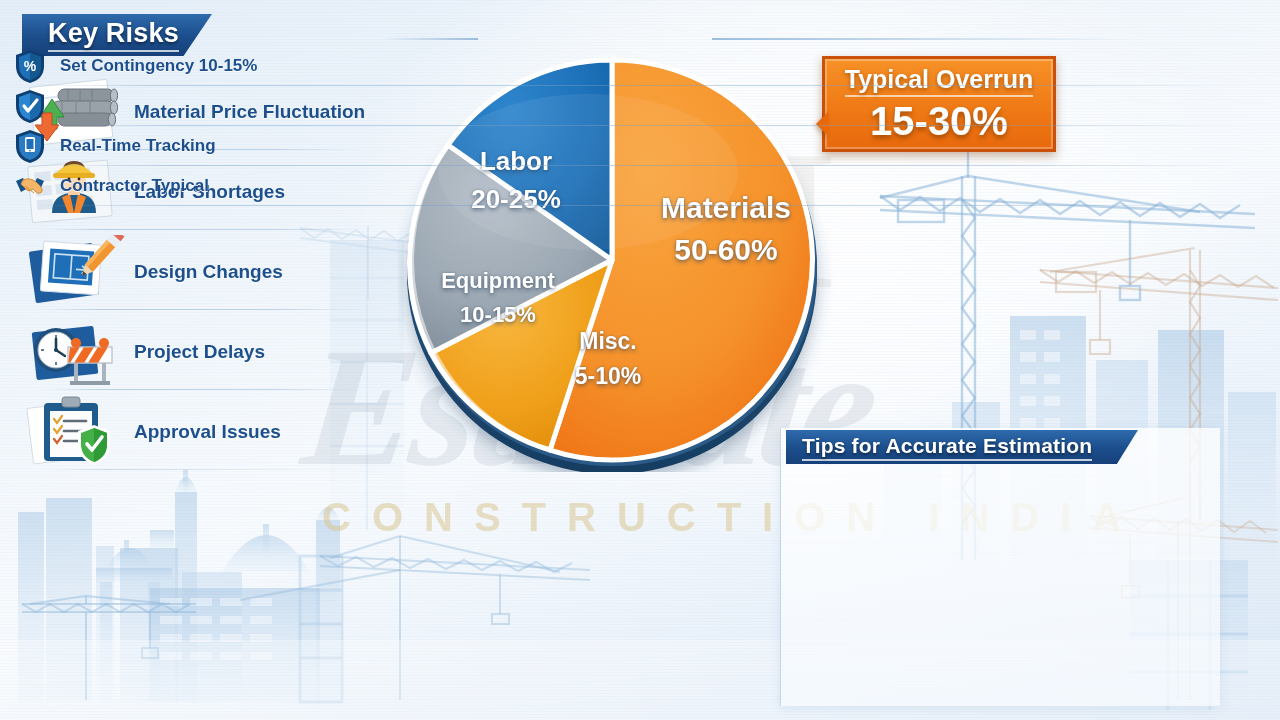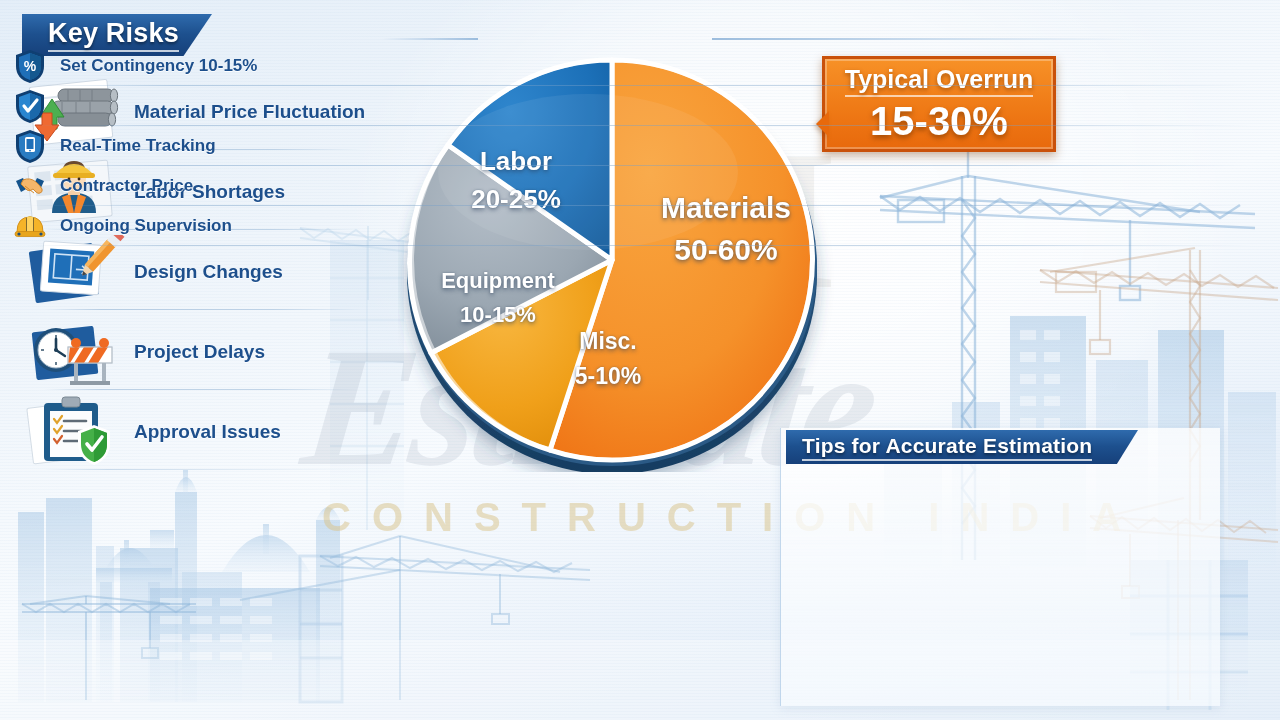--- a/index.html
+++ b/index.html
@@ -649,31 +649,18 @@
 
     <div class="tip-row">
       <span class="tip-ico">
         <svg width="46" height="34" viewBox="0 0 46 34">
           <path d="M2 12 l7 -3 l5 10 l-7 4 z" fill="#14538c"></path>
           <path d="M30 12 l-7 -3 l-5 10 l7 4 z" fill="#14538c"></path>
           <path d="M9 11 q7 -3 13 2 q4 3 6 7 q1 3 -2 4 q-2 1 -4 -1 l-3 -3 q-3 3 -6 1 l-6 -6 z" fill="#f5b66a" stroke="#d08a33" stroke-width="1"></path>
           <path d="M11 17 q5 4 9 7" stroke="#d08a33" stroke-width="1" fill="none"></path>
         </svg>
       </span>
-      <span class="tip-lbl">Contractor Price</span>
-    </div>
-
-    <div class="tip-row">
-      <span class="tip-ico">
-        <svg width="46" height="34" viewBox="0 0 46 34">
-          <path d="M3 23 q0 -15 13 -15 q13 0 13 15 z" fill="#f5b428" stroke="#d3901a" stroke-width="1"></path>
-          <path d="M12 9 q4 -3 8 0 l0 14 h-8 z" fill="#f7c košic"></path>
-          <path d="M12.5 8.5 q3.5 -2.5 7 0 l0 14.5 h-7 z" fill="#ffd35e"></path>
-          <rect x="1" y="22.5" width="30" height="5" rx="2.5" fill="#e8a51c" stroke="#cf8b12" stroke-width="0.8"></rect>
-          <circle cx="5" cy="25" r="1.6" fill="#1f4f7a"></circle>
-          <circle cx="27" cy="25" r="1.6" fill="#1f4f7a"></circle>
-        </svg>
-      </span>
-      <span class="tip-lbl">Ongoing Supervision</span>
-    </div>
+      <span class="tip-lbl">Contractor Typical</span>
+    </div>
+
   </div>
 
 </div>
 
 </body></html>

